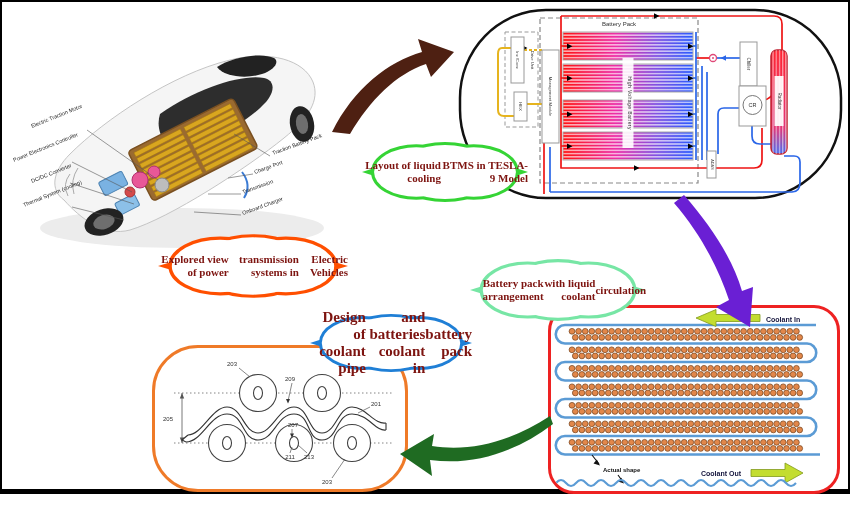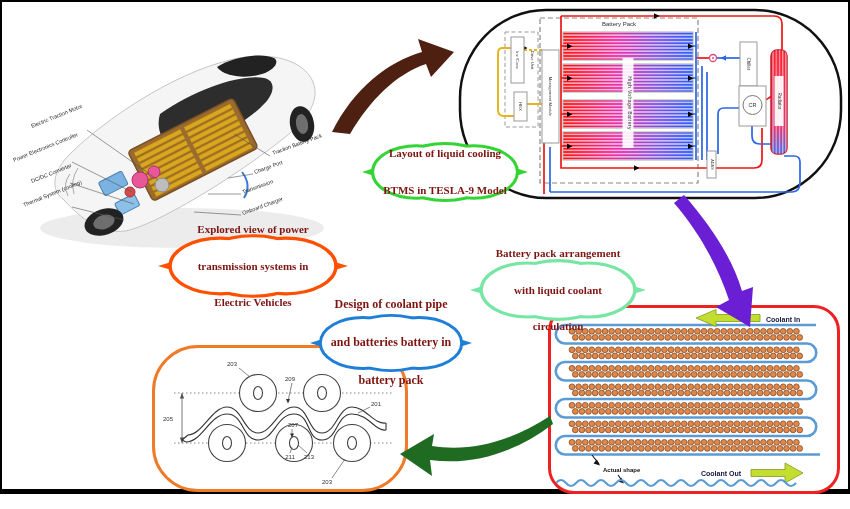--- a/index.html
+++ b/index.html
@@ -11,23 +11,23 @@
   .panel{box-sizing:border-box;background:#fff;overflow:hidden;z-index:2;}
   #pack-panel{left:548px;top:305px;width:292px;height:189px;border:3px solid #ee2222;border-radius:26px;}
   #patent-panel{left:152px;top:345px;width:256px;height:147px;border:3px solid #ef7a28;border-radius:46px;}
   .panel svg{position:absolute;left:-3px;top:-3px;}
   
   .cloud{z-index:6;}
   .cloud svg{position:absolute;inset:0;width:100%;height:100%;}
   .cloud .lobe{fill:#fff;stroke:var(--c);stroke-width:8;}
   .cloud .lobefill{fill:#fff;}
   .cloud .spike{fill:var(--c);}
-  .cloud-text{position:absolute;inset:0;display:flex;flex-direction:column;align-items:center;
-      justify-content:center;text-align:left;color:#7d1410;
-      font:bold 11px/1.15 "Liberation Serif",serif;gap:24px;}
+  .cloud-text{position:absolute;inset:0;display:flex;flex-direction:row;align-items:center;
+      justify-content:center;text-align:right;color:#7d1410;
+      font:bold 11px/1.15 "Liberation Serif",serif;}
   .arrow-svg{z-index:5;}
   
   .st{font-size:4.2px;fill:#444;text-anchor:middle;dominant-baseline:middle;}
   .rp{stroke:#ee1515;stroke-width:1.7;fill:none;stroke-linejoin:round;}
   .bp{stroke:#2a66e8;stroke-width:1.7;fill:none;stroke-linejoin:round;}
   .yp{stroke:#e6b41e;stroke-width:2;fill:none;}
   .ubox{fill:#fff;stroke:#999;stroke-width:1;}
   
   #cell-field circle{fill:#e2874a;stroke:#73401a;stroke-width:.7;}
   .pk-b{font:bold 7px "Liberation Sans",sans-serif;fill:#14143c;}
@@ -823,19 +823,19 @@
     <svg viewBox="0 0 220 88" preserveAspectRatio="none">
       <polygon class="spike" points="0,44 34,33 34,55"></polygon>
         <polygon class="spike" points="220,44 186,33 186,55"></polygon>
       <ellipse class="lobe" cx="72" cy="44" rx="56" ry="33"></ellipse>
         <ellipse class="lobe" cx="148" cy="44" rx="56" ry="33"></ellipse>
       <ellipse class="lobe" cx="110" cy="44" rx="64" ry="36"></ellipse>
       <ellipse class="lobefill" cx="72" cy="44" rx="56" ry="33"></ellipse>
         <ellipse class="lobefill" cx="148" cy="44" rx="56" ry="33"></ellipse>
       <ellipse class="lobefill" cx="110" cy="44" rx="64" ry="36"></ellipse>
     </svg>
-    <div class="cloud-text" style="font-size:12px">
+    <div class="cloud-text" style="font-size:15px">
       <div>Design of coolant pipe</div>
-      <div>and batteries battery in</div>
+      <div>and batteries coolant in</div>
       <div>battery pack</div>
     </div>
   </div>
 </div>
 
 </body></html>

